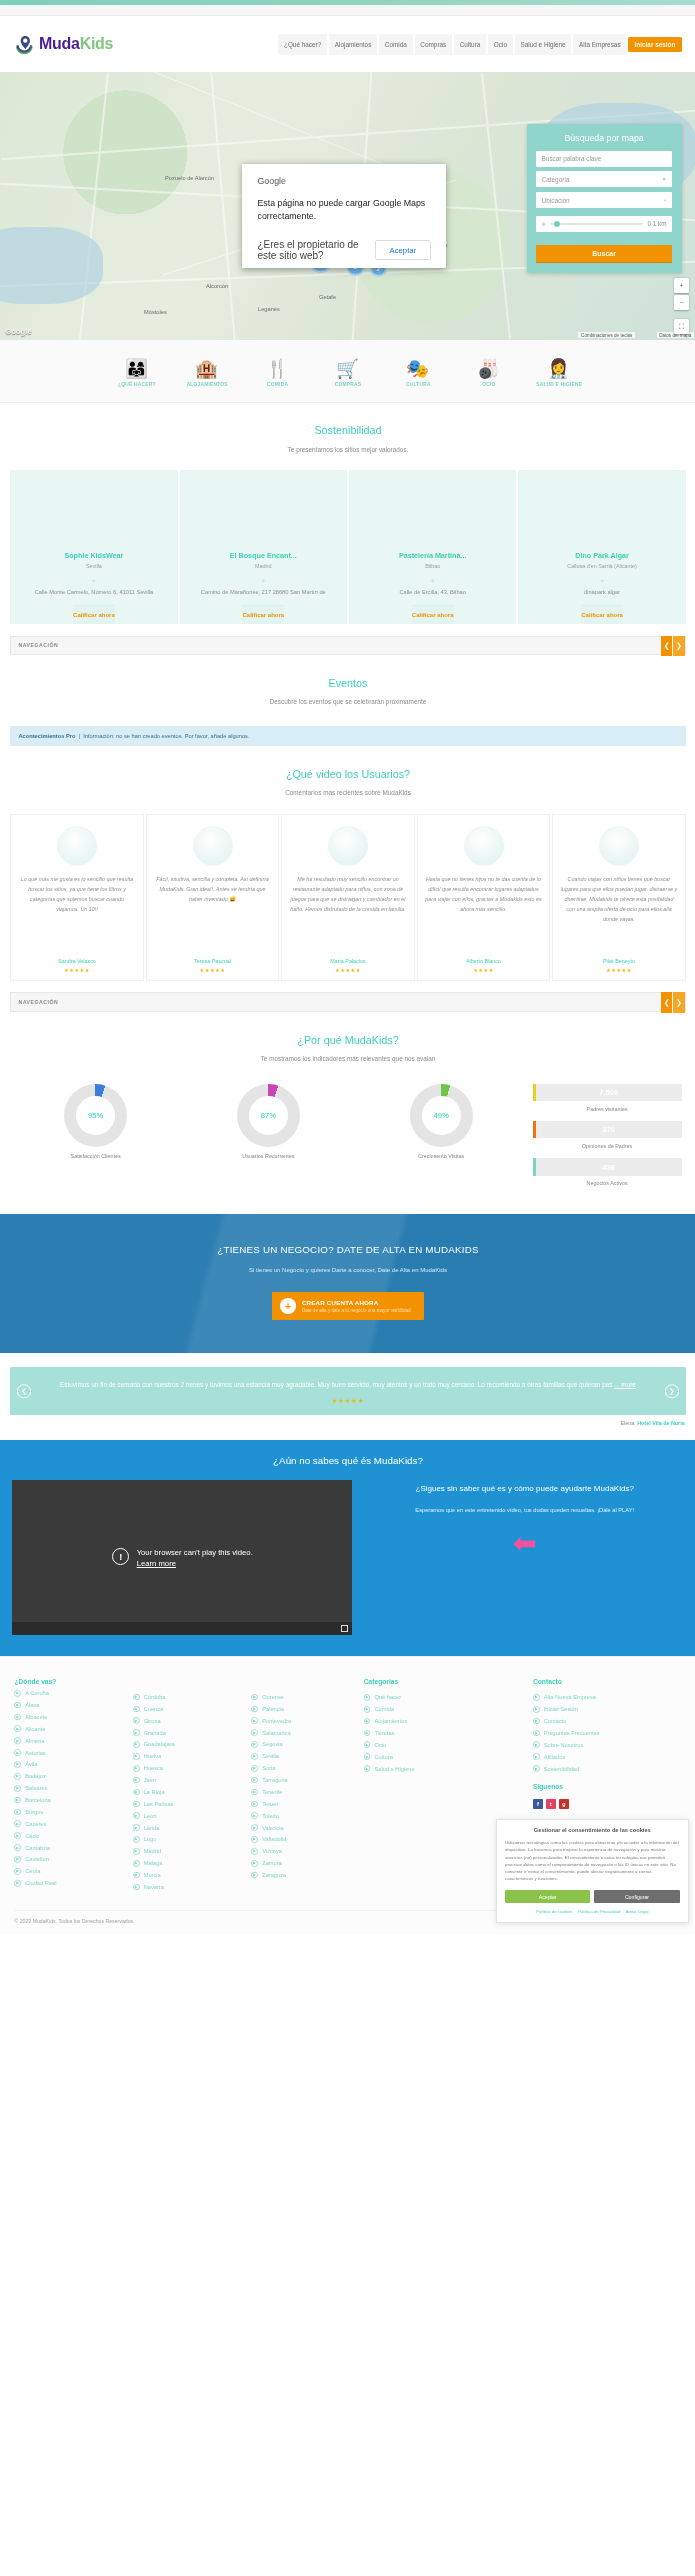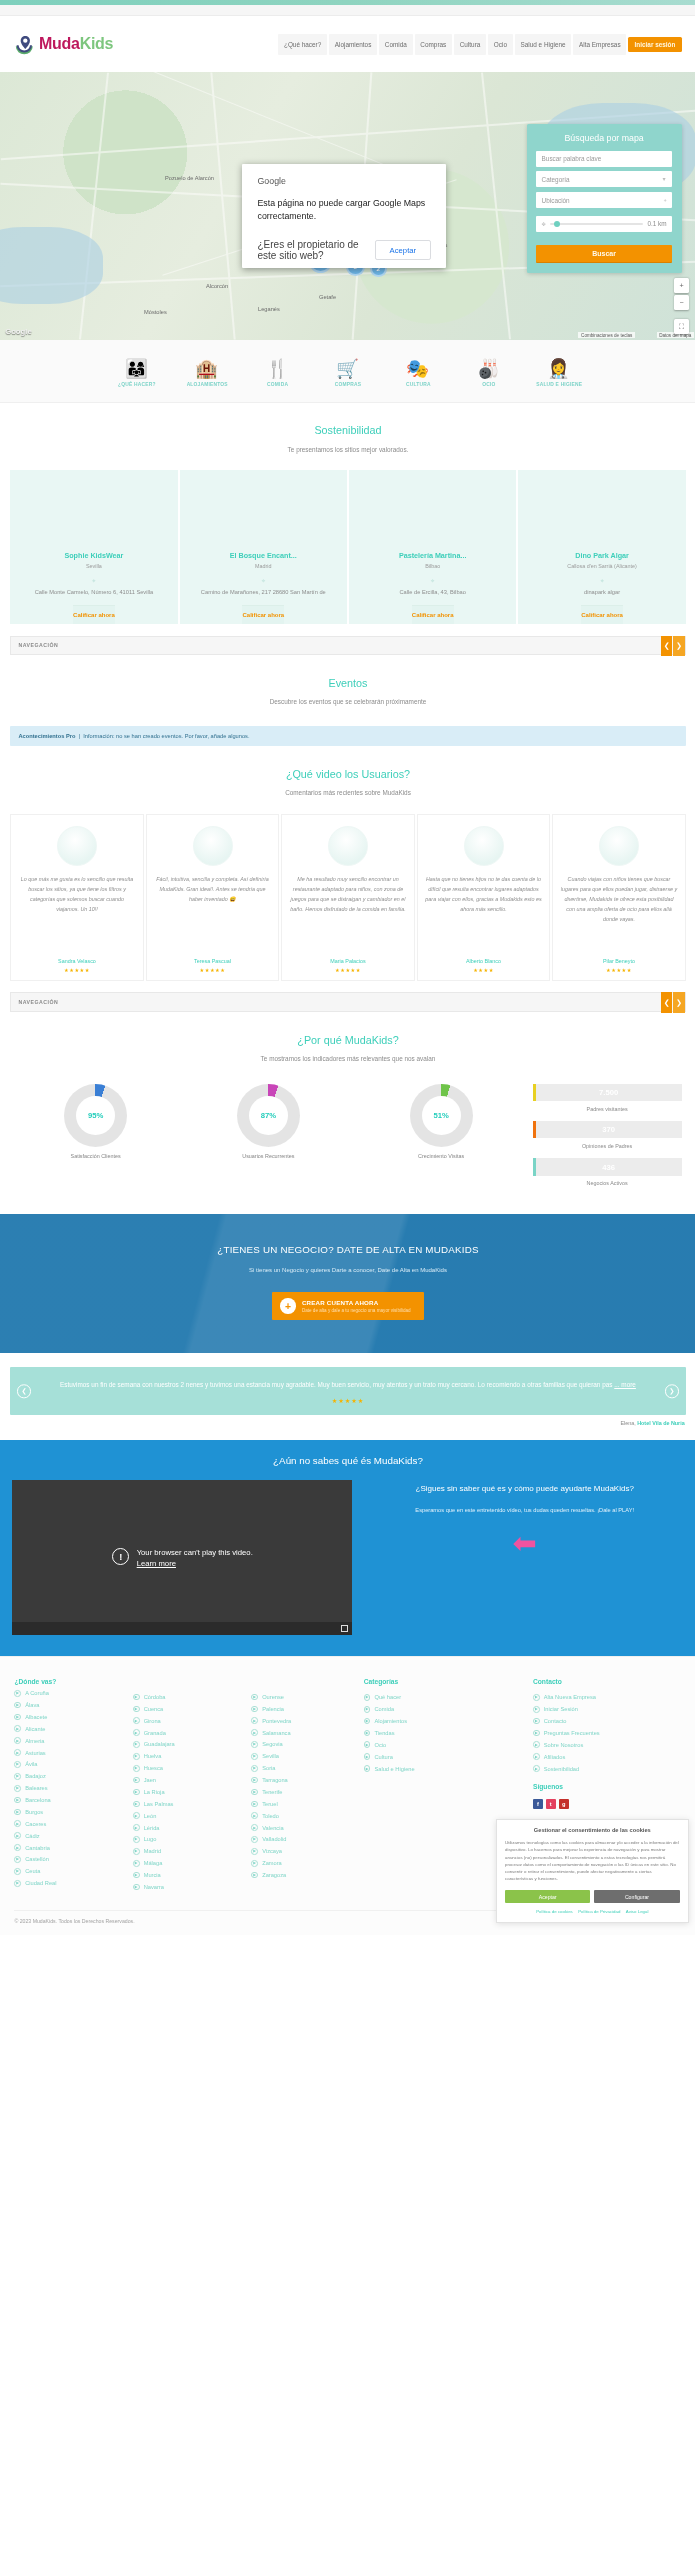--- a/index.html
+++ b/index.html
@@ -15,21 +15,21 @@
   .greybar { height: 11.3px; background:#f6f6f6; border-bottom:0.5px solid #ececec; }
 
   
   header.site-header {
     height: 56px; background:#fff; display:flex; align-items:center;
     padding: 0 14.4px; position:relative;
   }
   .logo-wrap { display:flex; align-items:center; gap:3.1px; width:170px;}
   .logo-mark { width:21.6px; height:21.6px; position:relative; }
   .logo-text { font-size:16px; font-weight:bold; letter-spacing:-0.3px;}
-  .logo-text .muda { color:#be185d; }
+  .logo-text .muda { color:#4c1d95; }
   .logo-text .kids { color:#7dc67e; }
   nav.mainnav { display:flex; align-items:center; gap:2.1px; margin-left:auto; }
   nav.mainnav a {
     display:block; padding:6.7px 5.7px; background:#f5f5f5; color:#6d6d6d;
     text-decoration:none; font-size:6.4px; border-radius:1px; white-space:nowrap;
   }
   nav.mainnav a.login {
     background:#f39200; color:#fff7e0; font-weight:bold; text-align:center;
     line-height:1.15; padding:4.1px 6.2px; border-radius:1.5px;
   }
@@ -160,21 +160,21 @@
   .testi .who { color:#3ecfba; font-size:5.4px; margin-top:7.2px; }
   .stars { color:#f5b301; font-size:5.2px; margin-top:2.6px; letter-spacing:0.5px;}
 
   
   .stats { display:flex; align-items:flex-start; padding:16.5px 14.4px 0; gap:10.3px; }
   .donut-col { flex:1; text-align:center; }
   .donut { width:63px; height:63px; border-radius:50%; margin:0 auto; position:relative;
      display:flex; align-items:center; justify-content:center; }
   .donut .hole { width:39px; height:39px; border-radius:50%; background:#fff;
      display:flex; align-items:center; justify-content:center;
-     color:#23cdbb; font-weight:bold; font-size:7.7px; }
+     color:#23cdbb; font-weight:normal; font-size:7.7px; }
   .donut-label { margin-top:6.2px; font-size:5.4px; color:#858585; }
   .bars-col { width:149px; }
   .statbar { margin-bottom:4.1px; }
   .statbar .track { background:#ececec; height:17.5px; display:flex; align-items:center;
      justify-content:center; border-left:3.1px solid #ccc; }
   .statbar .val { color:#fff; font-weight:bold; font-size:7.7px; }
   .statbar .cap { text-align:center; font-size:5.4px; color:#8a8a8a; margin:4.6px 0 9.3px; }
 
   
   .cta-blue { margin-top:18.5px; background:#2178ae; position:relative; overflow:hidden;
@@ -540,21 +540,21 @@
     <div class="donut-label">Satisfacción Clientes</div>
   </div>
   <div class="donut-col">
     <div class="donut" style="background:conic-gradient(#c845b8 0deg 18deg,#e4e4e4 18deg 360deg)">
       <div class="hole">87%</div>
     </div>
     <div class="donut-label">Usuarios Recurrentes</div>
   </div>
   <div class="donut-col">
     <div class="donut" style="background:conic-gradient(#6fc44a 0deg 16deg,#e4e4e4 16deg 360deg)">
-      <div class="hole">51%</div>
+      <div class="hole">49%</div>
     </div>
     <div class="donut-label">Crecimiento Visitas</div>
   </div>
 
   <div class="bars-col">
     <div class="statbar">
       <div class="track" style="border-left-color:#e8d022">
         <span class="val">7.500</span>
       </div>
       <div class="cap">Padres visitantes</div>

